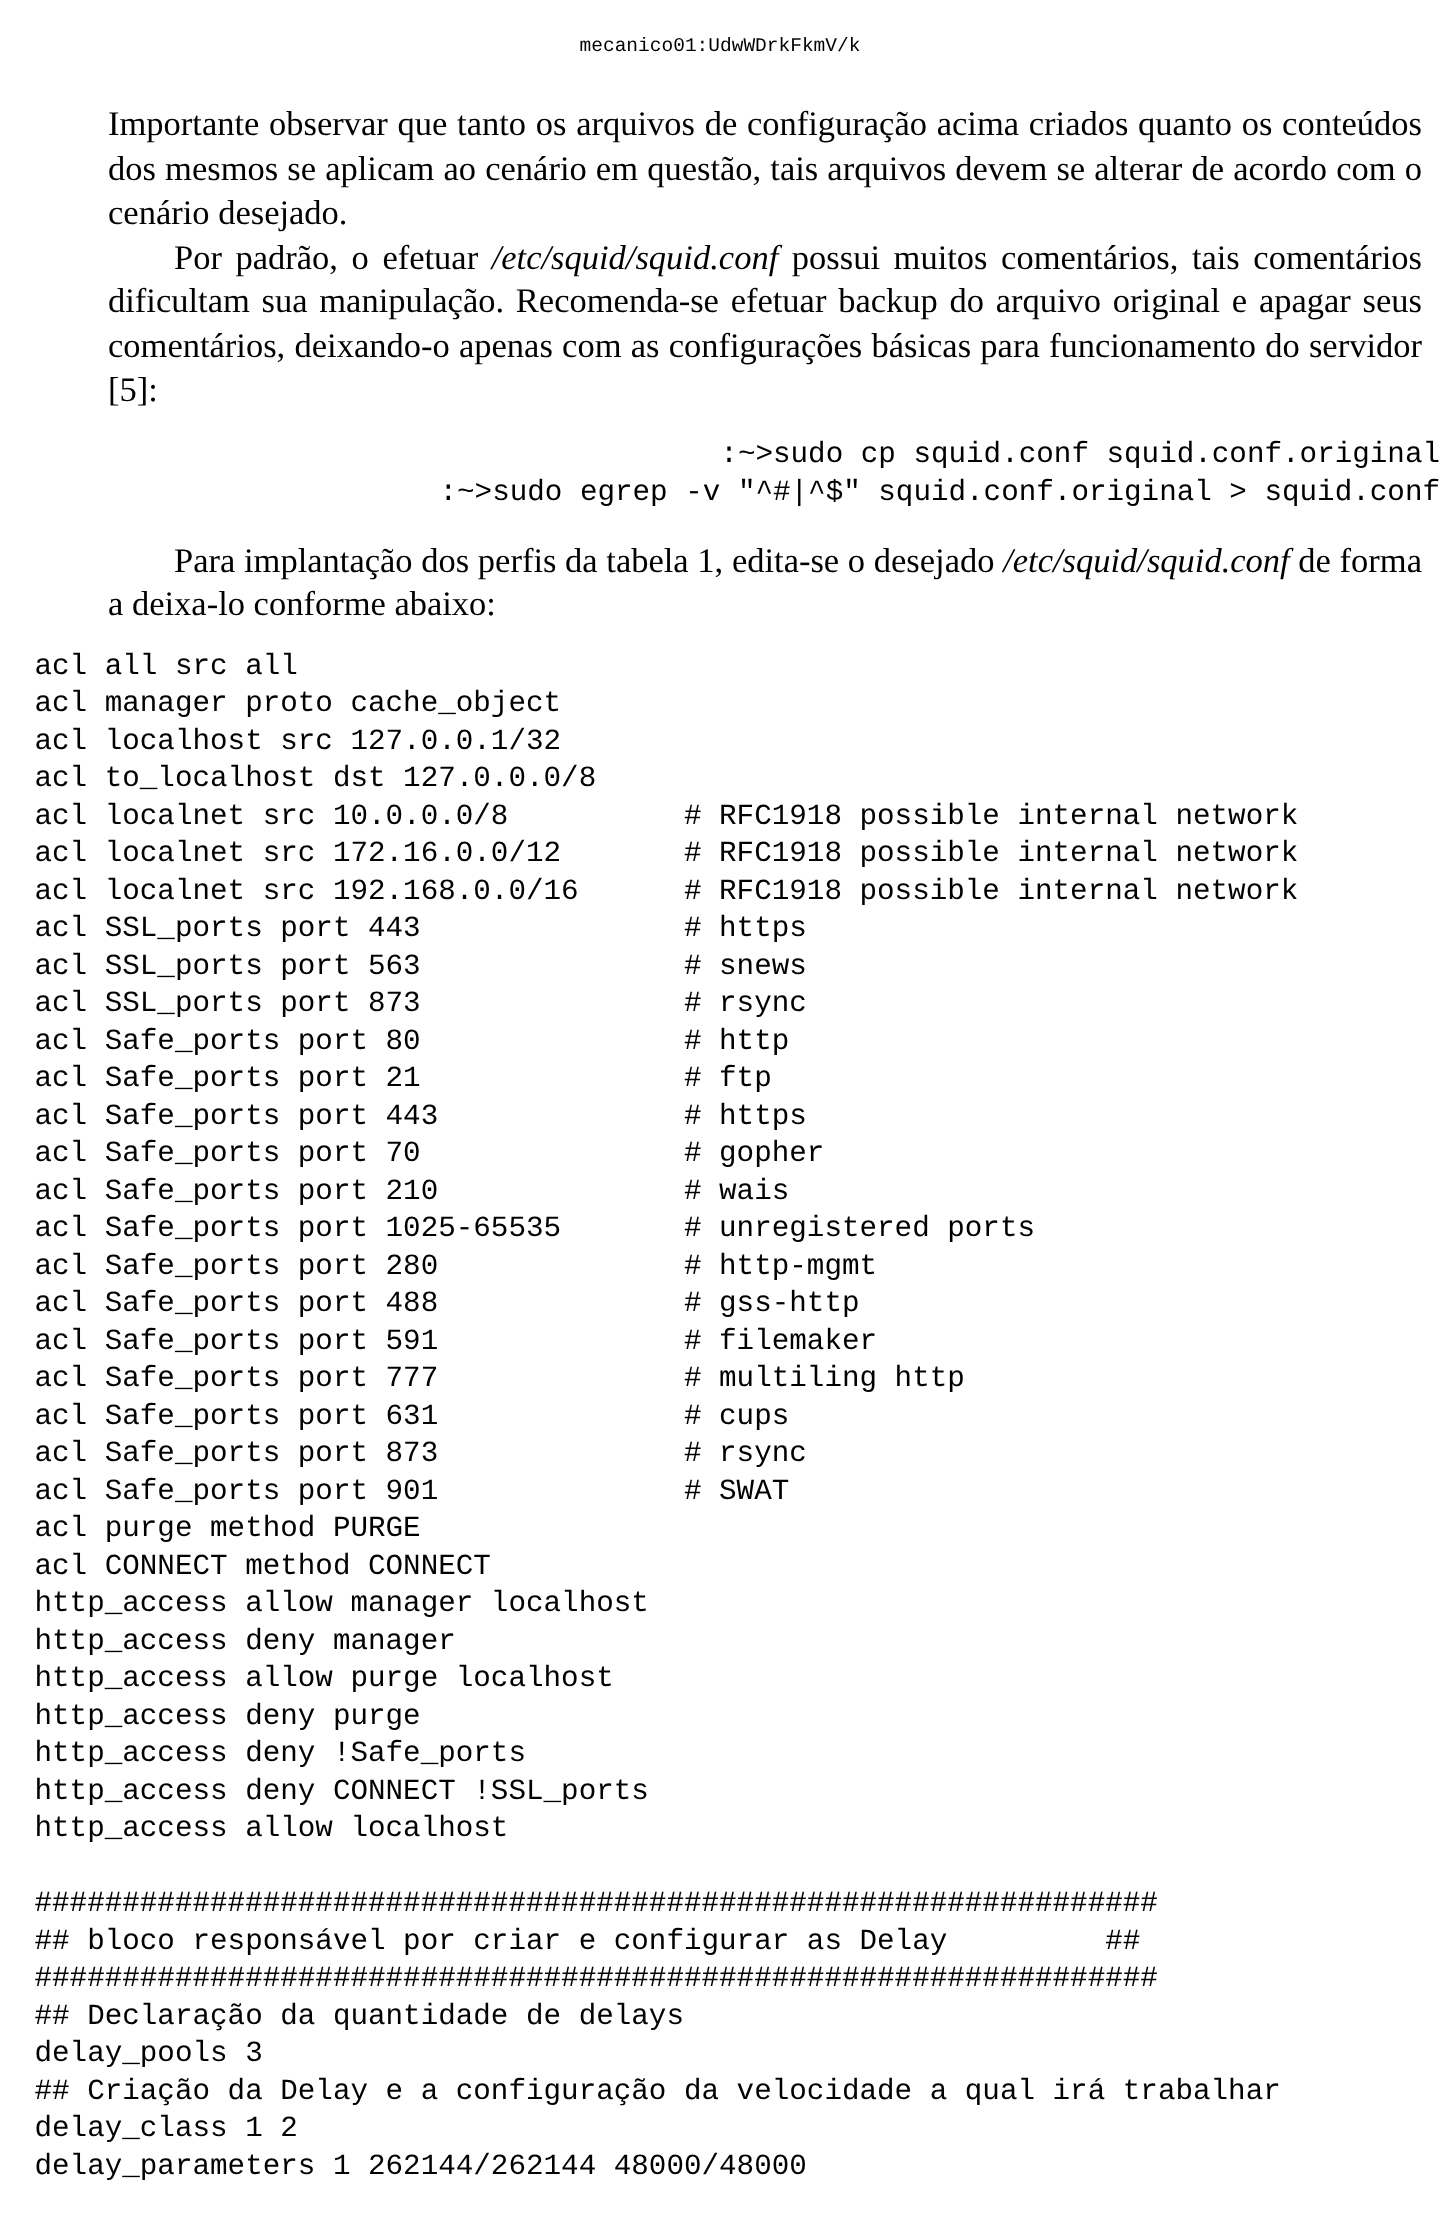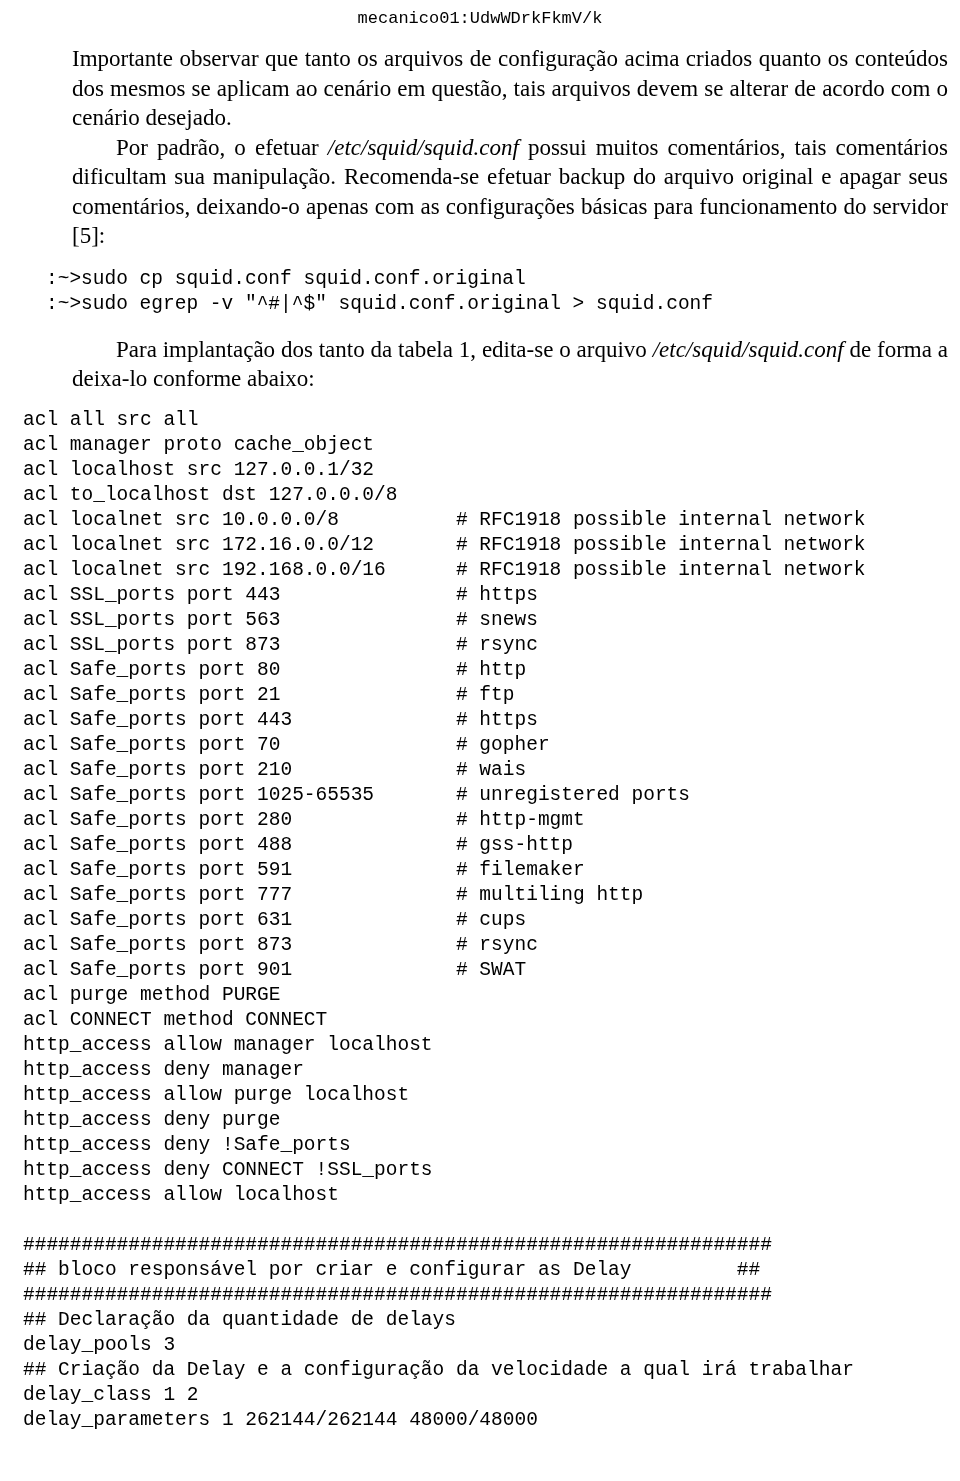--- a/index.html
+++ b/index.html
@@ -16,25 +16,25 @@
   }
   .page {
     position: relative;
     width: 960px;
     height: 1481px;
     padding: 0;
     box-sizing: border-box;
   }
   .mono-head {
     font-family: "Liberation Mono", monospace;
-    font-size: 17px;
+    font-size: 13px;
     line-height: 26px;
     text-align: center;
     white-space: pre;
-    margin: 0;
+    margin: 12px;
     padding-top: 6px;
   }
   .para {
     font-family: "Liberation Serif", serif;
     font-size: 23px;
     line-height: 29.5px;
     text-align: justify;
     margin: 0;
     padding: 0 12px 0 72px;
   }
@@ -49,20 +49,21 @@
   }
   .codeblock {
     font-family: "Liberation Mono", monospace;
     font-size: 19.5px;
     line-height: 25px;
     white-space: pre;
     margin: 0;
   }
   .codeblock.cmds {
     padding: 16px 0 0 46px;
+    text-align: right;
   }
   .codeblock.conf {
     padding: 14px 0 0 23px;
   }
   .para.tabela {
     padding-top: 18px;
   }
 </style>
 </head>
 <body>
@@ -71,21 +72,21 @@
 
   <div class="mono-head">mecanico01:UdwWDrkFkmV/k</div>
 
   <p class="para first">Importante observar que tanto os arquivos de configuração acima criados quanto os conteúdos dos mesmos se aplicam ao cenário em questão, tais arquivos devem se alterar de acordo com o cenário desejado.</p>
 
   <p class="para indent"><span>Por padrão, o efetuar </span><span class="ital">/etc/squid/squid.conf</span><span> possui muitos comentários, tais comentários dificultam sua manipulação. Recomenda-se efetuar backup do arquivo original e apagar seus comentários, deixando-o apenas com as configurações básicas para funcionamento do servidor [5]:</span></p>
 
   <pre class="codeblock cmds">:~&gt;sudo cp squid.conf squid.conf.original
 :~&gt;sudo egrep -v "^#|^$" squid.conf.original &gt; squid.conf</pre>
 
-  <p class="para tabela indent"><span>Para implantação dos tanto da tabela 1, edita-se o arquivo </span><span class="ital">/etc/squid/squid.conf</span><span> de forma a deixa-lo conforme abaixo:</span></p>
+  <p class="para tabela indent"><span>Para implantação dos perfis da tabela 1, edita-se o desejado </span><span class="ital">/etc/squid/squid.conf</span><span> de forma a deixa-lo conforme abaixo:</span></p>
 
   <pre class="codeblock conf">acl all src all
 acl manager proto cache_object
 acl localhost src 127.0.0.1/32
 acl to_localhost dst 127.0.0.0/8
 acl localnet src 10.0.0.0/8          # RFC1918 possible internal network
 acl localnet src 172.16.0.0/12       # RFC1918 possible internal network
 acl localnet src 192.168.0.0/16      # RFC1918 possible internal network
 acl SSL_ports port 443               # https
 acl SSL_ports port 563               # snews

